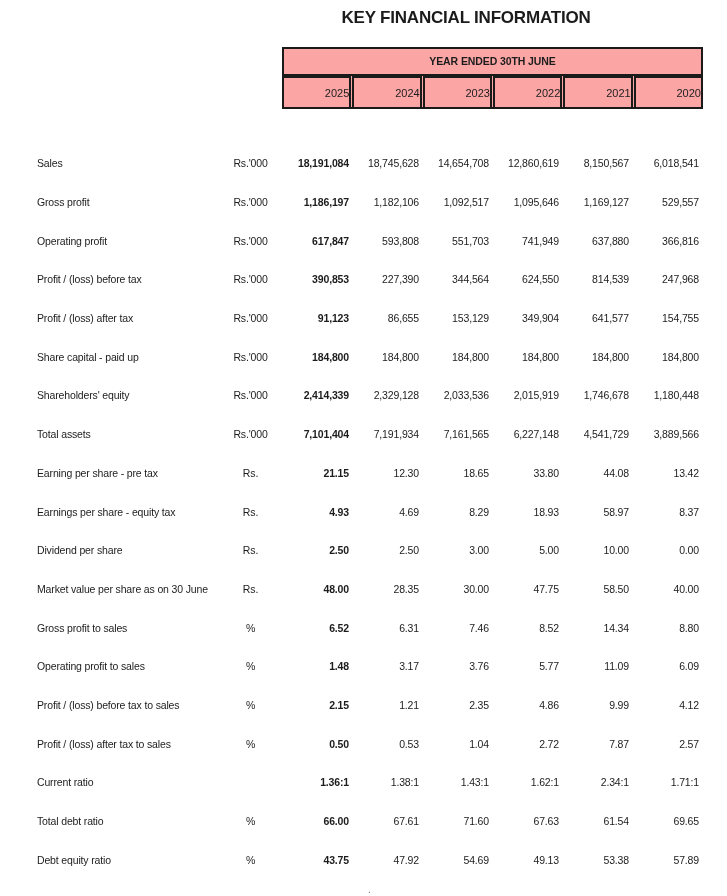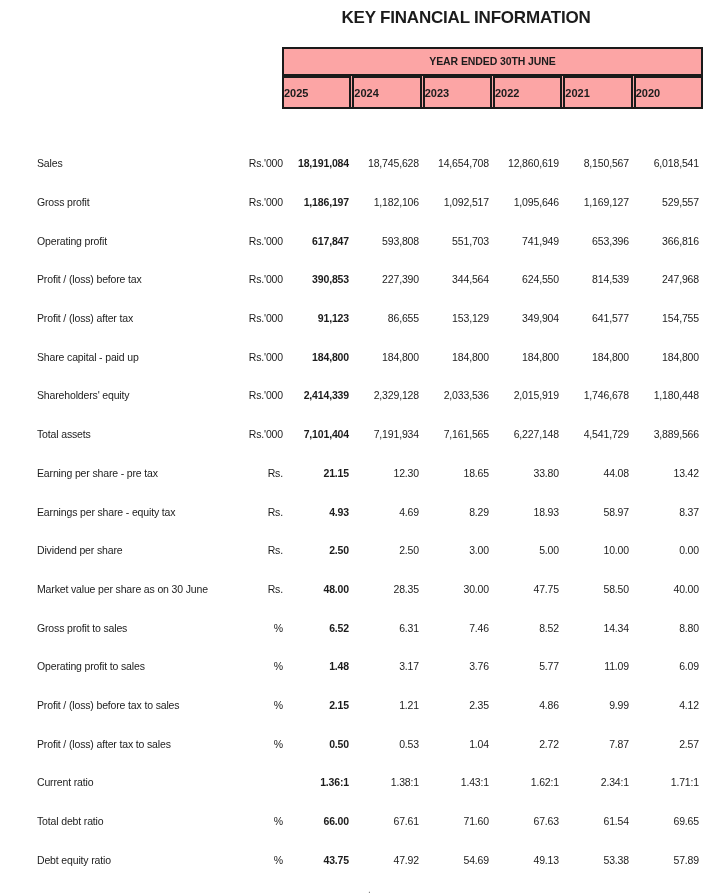--- a/index.html
+++ b/index.html
@@ -33,40 +33,40 @@
   .span-cell {
     height: 25px; line-height: 25px;
     text-align: center; font-weight: 700; font-size: 10.5px;
     letter-spacing: -0.1px;
     border-bottom: 2px solid #1a1a1a;
     white-space: nowrap;
   }
   .year-row { display: flex; gap: 1px; }
   .year-cell {
     flex: 1; height: 31px; line-height: 31px;
-    text-align: left; font-weight: 700; font-size: 11px;
+    text-align: right; font-weight: 400; font-size: 11px;
     border: 2px solid #1a1a1a; border-bottom: none;
     box-sizing: border-box;
   }
   .year-cell:first-child { border-left: none; }
   .year-cell:last-child { border-right: none; }
 
   
   .rows {
     position: absolute; left: 37px; top: 144px; width: 666px;
   }
   .data-row {
     display: grid;
     grid-template-columns: 181px 65px repeat(6, 70px);
     height: 38.7px;
     align-items: center;
   }
   .cell { font-size: 10.5px; letter-spacing: -0.15px; white-space: nowrap; }
   .cell.label { text-align: left; }
-  .cell.unit  { text-align: right; }
+  .cell.unit  { text-align: center; }
   .cell.val   { text-align: right; padding-right: 4px; box-sizing: border-box; }
   .cell.val.bold { font-weight: 700; }
 
   
   .footer-mark {
     position: absolute; left: 368px; top: 884px;
     font-size: 10px; color: #777;
   }
 </style>
 </head>
@@ -111,21 +111,21 @@
         <div class="cell val">1,169,127</div>
         <div class="cell val">529,557</div>
       </div>
       <div class="data-row">
         <div class="cell label">Operating profit</div>
         <div class="cell unit">Rs.'000</div>
         <div class="cell val bold">617,847</div>
         <div class="cell val">593,808</div>
         <div class="cell val">551,703</div>
         <div class="cell val">741,949</div>
-        <div class="cell val">653,396</div>
+        <div class="cell val">637,880</div>
         <div class="cell val">366,816</div>
       </div>
       <div class="data-row">
         <div class="cell label">Profit / (loss) before tax</div>
         <div class="cell unit">Rs.'000</div>
         <div class="cell val bold">390,853</div>
         <div class="cell val">227,390</div>
         <div class="cell val">344,564</div>
         <div class="cell val">624,550</div>
         <div class="cell val">814,539</div>

